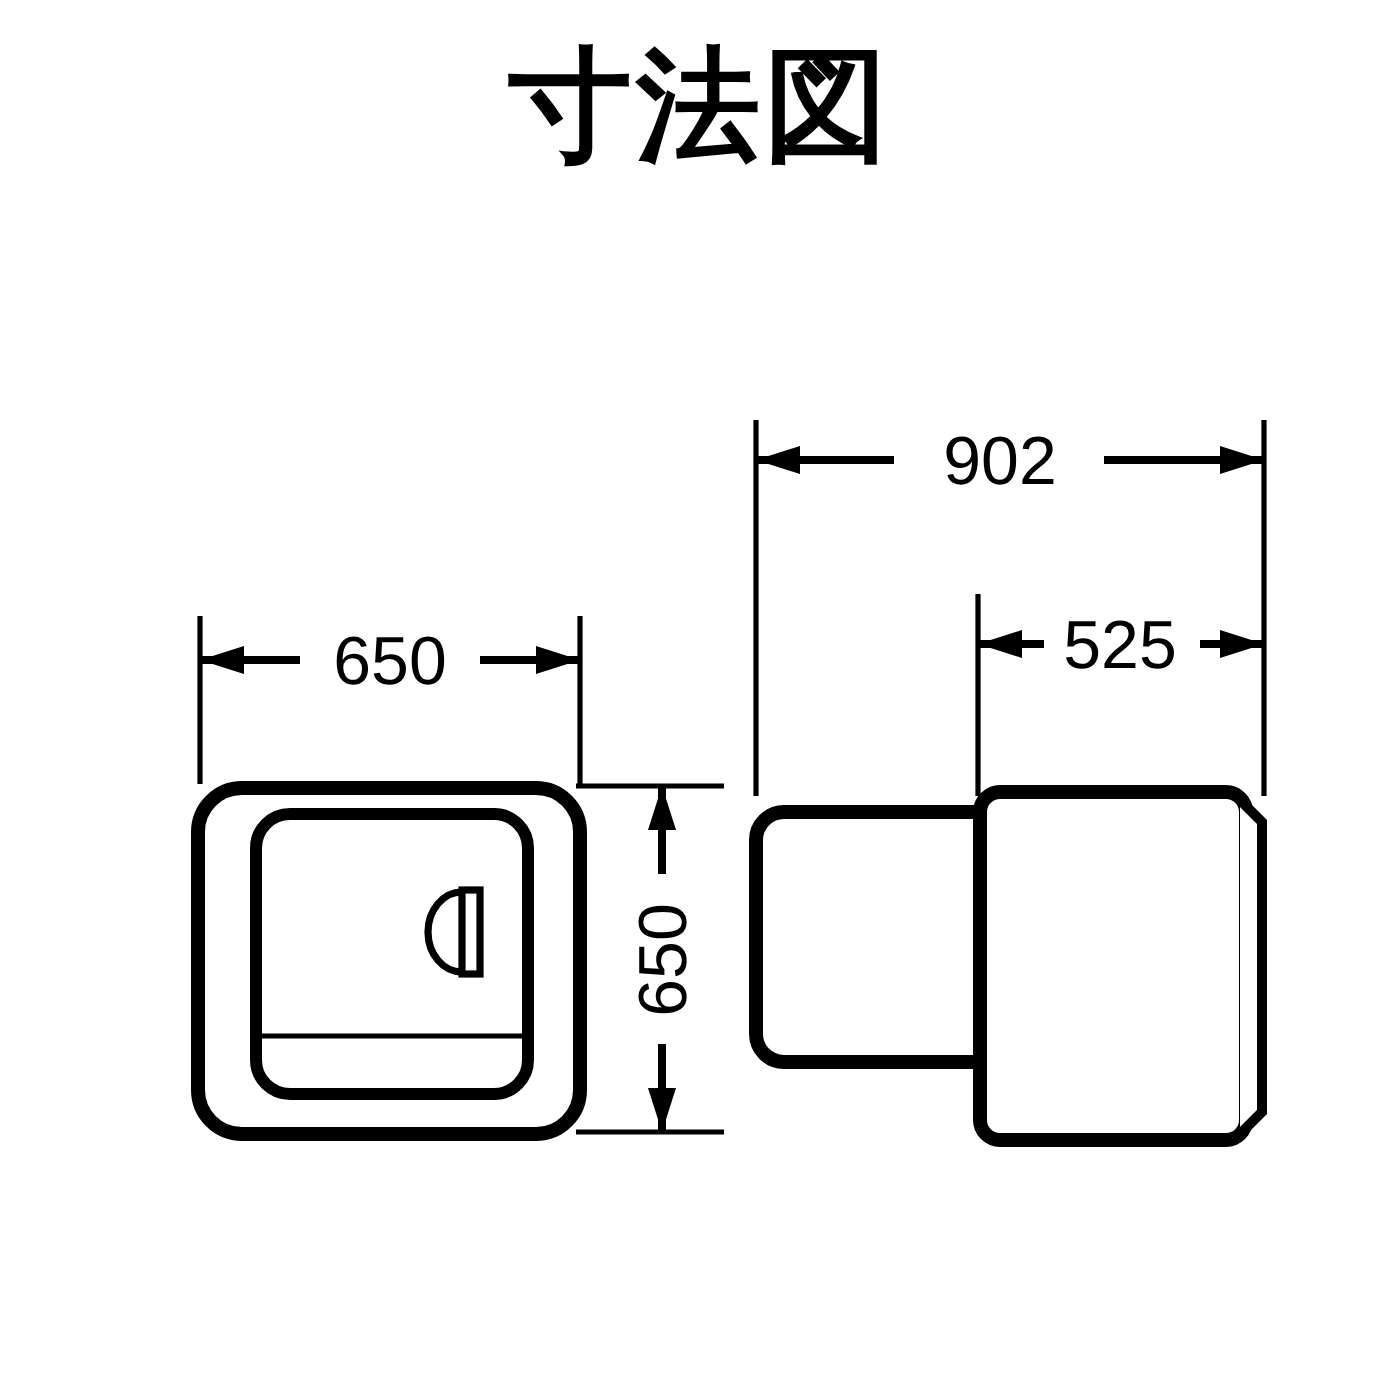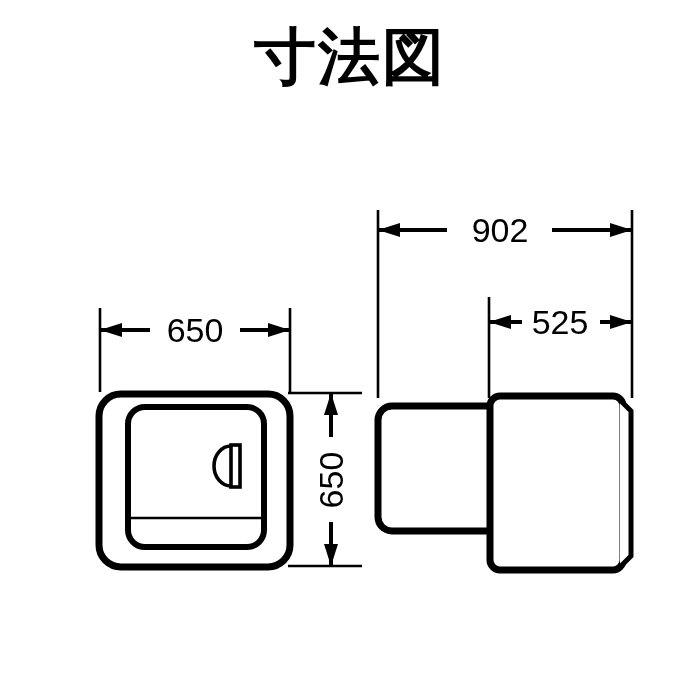--- a/index.html
+++ b/index.html
@@ -20,21 +20,21 @@
     width: 700px;
     height: 700px;
     background: #ffffff;
   }
   #drawing-title {
     position: absolute;
     left: 0;
     top: 22px;
     width: 700px;
     text-align: center;
-    font-family: Liberation Serif, serif;
+    font-family: Liberation Mono, monospace;
     font-size: 62px;
     font-weight: 700;
     letter-spacing: 2px;
     line-height: 1.15;
     color: #000000;
     user-select: none;
   }
   #diagram-svg {
     position: absolute;
     left: 0;

